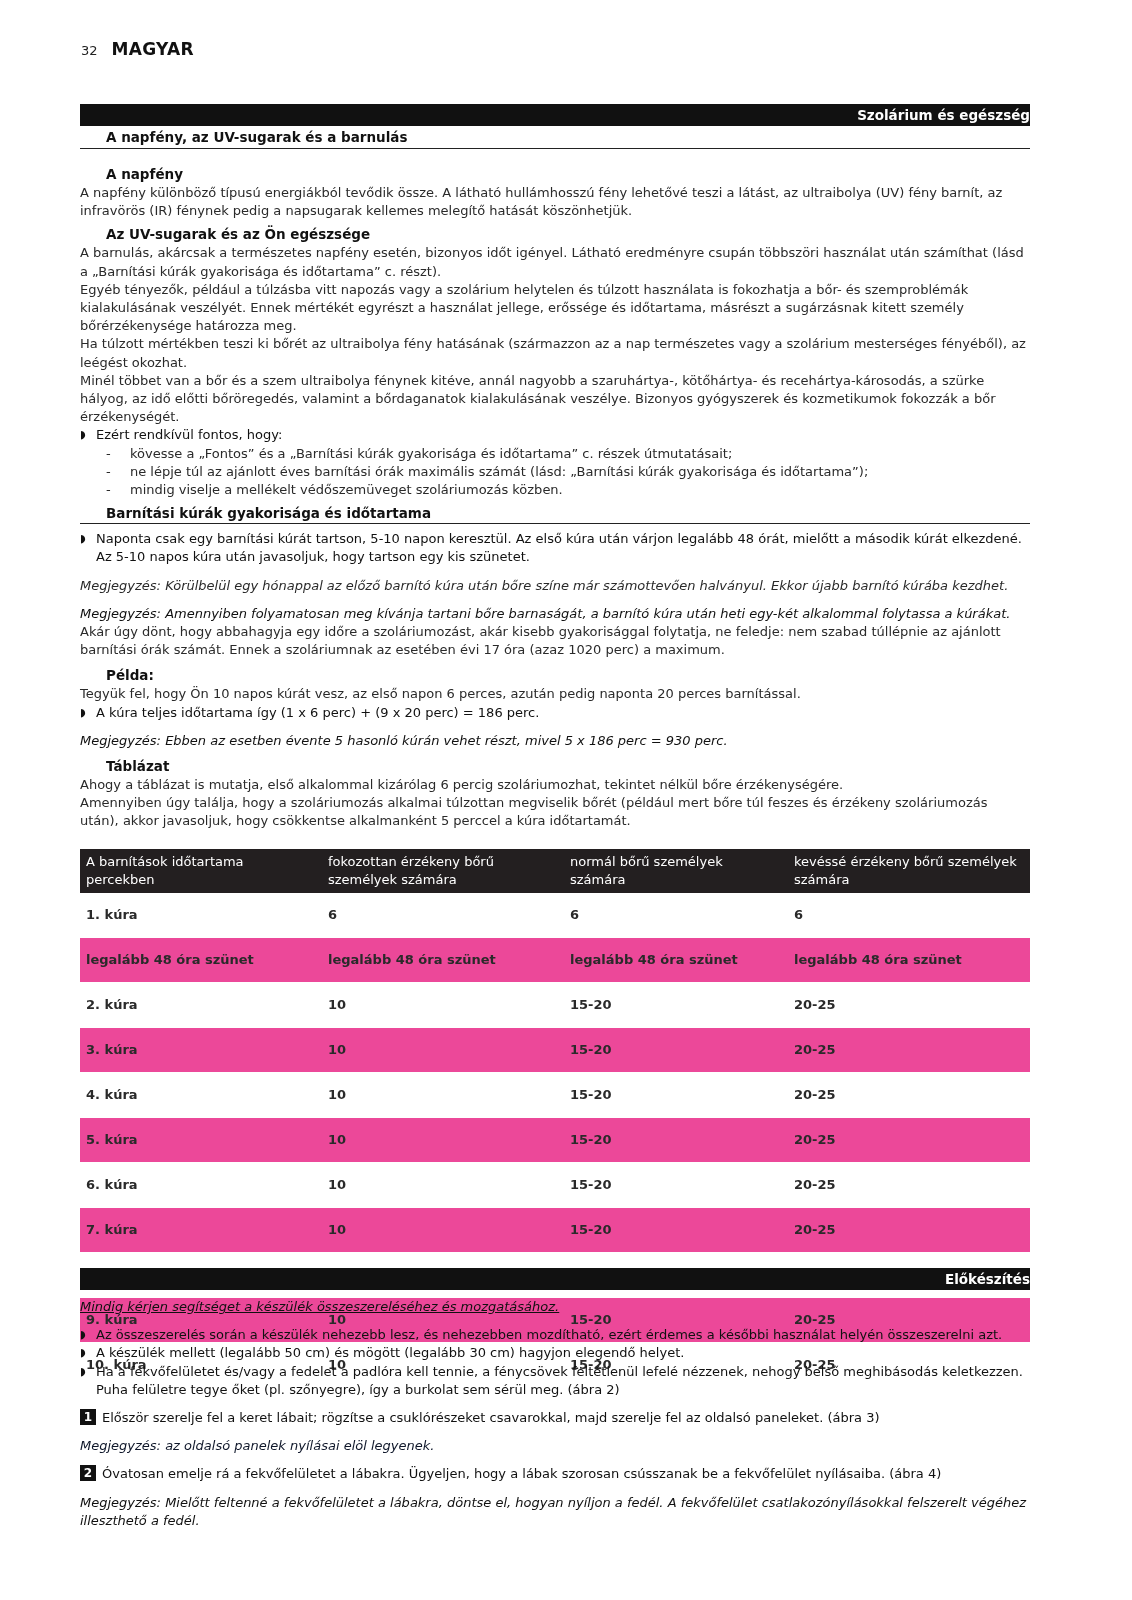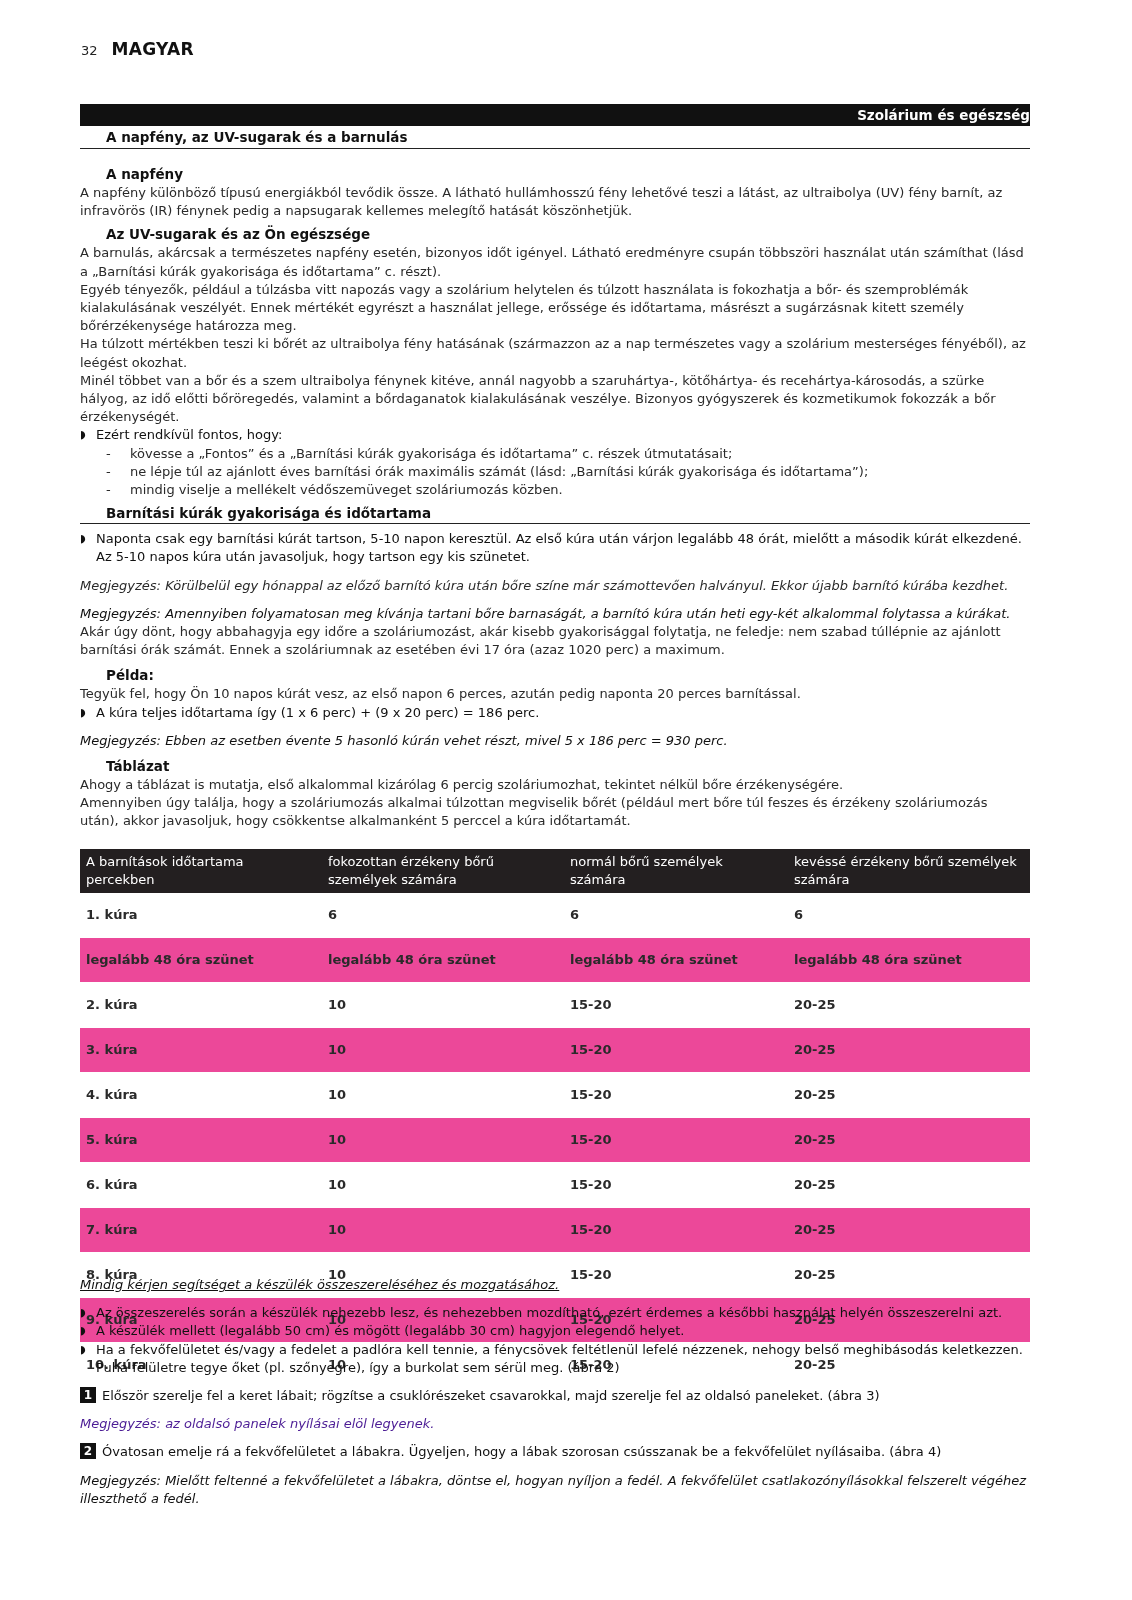--- a/index.html
+++ b/index.html
@@ -175,39 +175,40 @@
             <td>10. kúra</td>
             <td>10</td>
             <td>15-20</td>
             <td>20-25</td>
           </tr>
       </tbody>
     </table>
   </div>
 
   <div style="position:absolute;top:1268px;left:0;width:950px;">
+    <div class="bar">Előkészítés</div>
     <div style="height:8px"></div>
     <p class="underline" style="color:#111">Mindig kérjen segítséget a készülék összeszereléséhez és mozgatásához.</p>
     <div style="height:10px"></div>
     <div class="bullet">
         <span class="b">◗</span>
         <span style="color:#111">Az összeszerelés során a készülék nehezebb lesz, és nehezebben mozdítható, ezért érdemes a későbbi használat helyén összeszerelni azt.</span>
       </div>
     <div class="bullet">
         <span class="b">◗</span>
         <span style="color:#111">A készülék mellett (legalább 50 cm) és mögött (legalább 30 cm) hagyjon elegendő helyet.</span>
       </div>
     <div class="bullet">
         <span class="b">◗</span>
         <span style="color:#111">Ha a fekvőfelületet és/vagy a fedelet a padlóra kell tennie, a fénycsövek feltétlenül lefelé nézzenek, nehogy belső meghibásodás keletkezzen. Puha felületre tegye őket (pl. szőnyegre), így a burkolat sem sérül meg. (ábra 2)</span>
       </div>
 
     <div style="height:10px"></div>
     <p style="color:#111"><span class="num-box">1</span><span>Először szerelje fel a keret lábait; rögzítse a csuklórészeket csavarokkal, majd szerelje fel az oldalsó paneleket. (ábra 3)</span></p>
     <div style="height:10px"></div>
-    <p class="ital" style="color:#4c1d95">Megjegyzés: az oldalsó panelek nyílásai elöl legyenek.</p>
+    <p class="ital" style="color:#0f172a">Megjegyzés: az oldalsó panelek nyílásai elöl legyenek.</p>
     <div style="height:10px"></div>
     <p style="color:#111"><span class="num-box">2</span><span>Óvatosan emelje rá a fekvőfelületet a lábakra. Ügyeljen, hogy a lábak szorosan csússzanak be a fekvőfelület nyílásaiba. (ábra 4)</span></p>
     <div style="height:10px"></div>
     <p class="ital" style="color:#111">Megjegyzés: Mielőtt feltenné a fekvőfelületet a lábakra, döntse el, hogyan nyíljon a fedél. A fekvőfelület csatlakozónyílásokkal felszerelt végéhez illeszthető a fedél.</p>
   </div>
 
 </div>
 
 </body></html>

